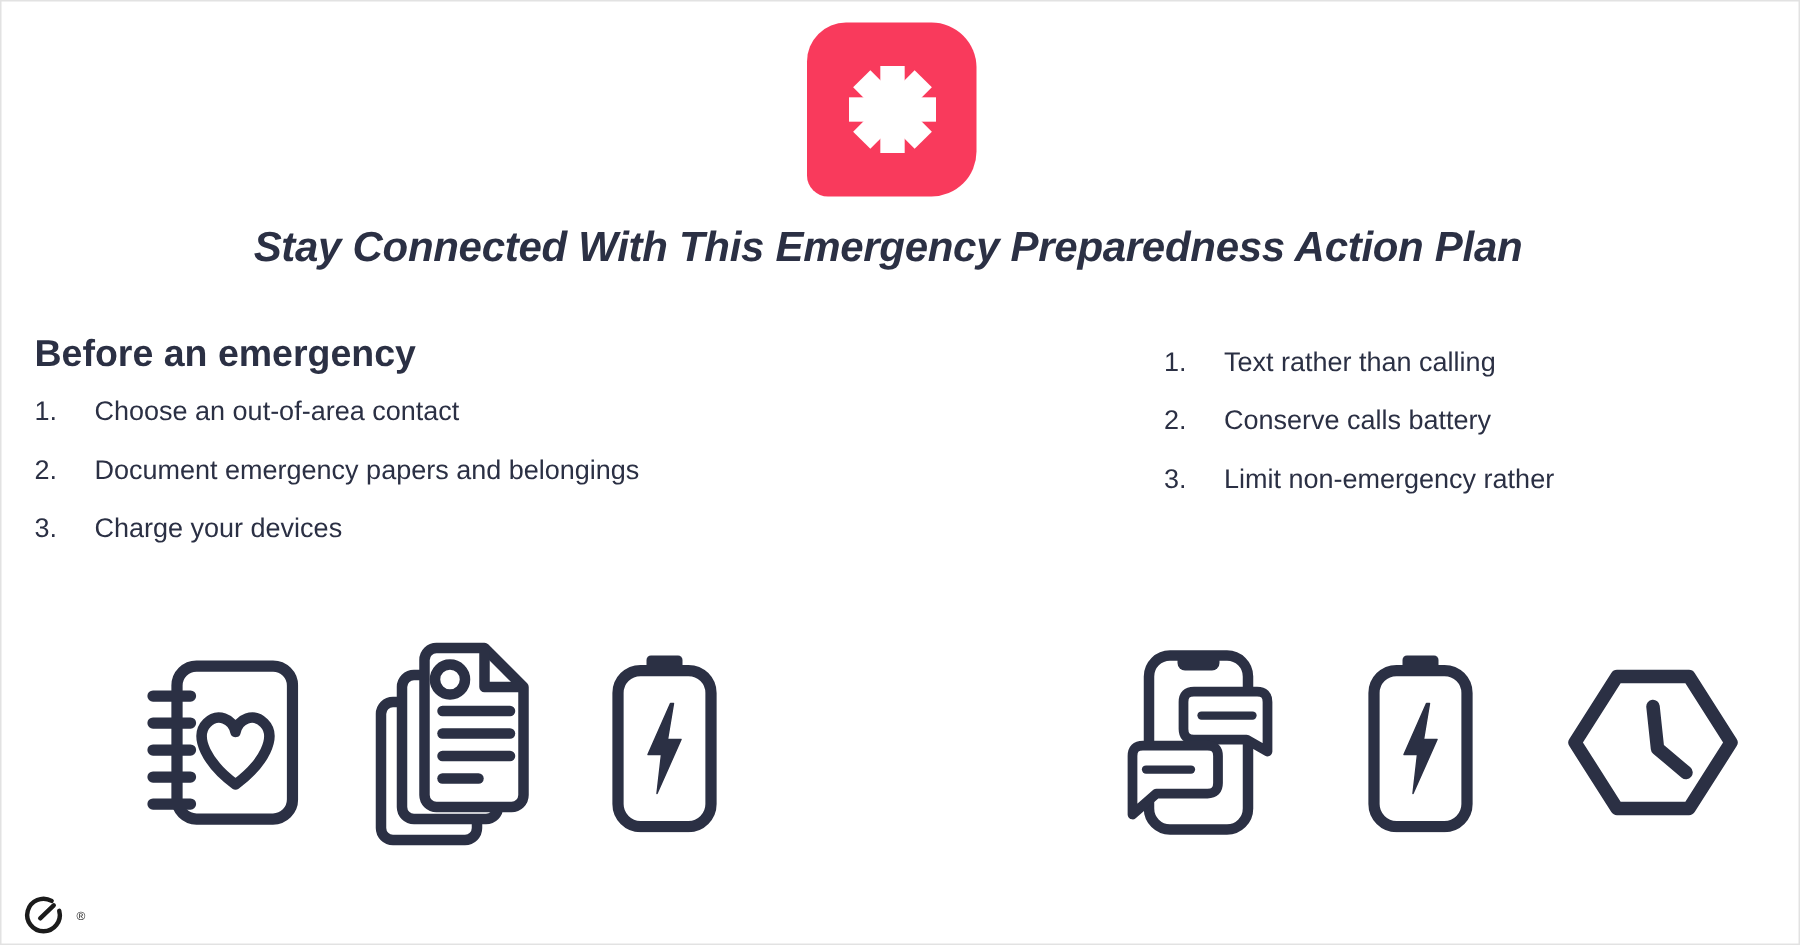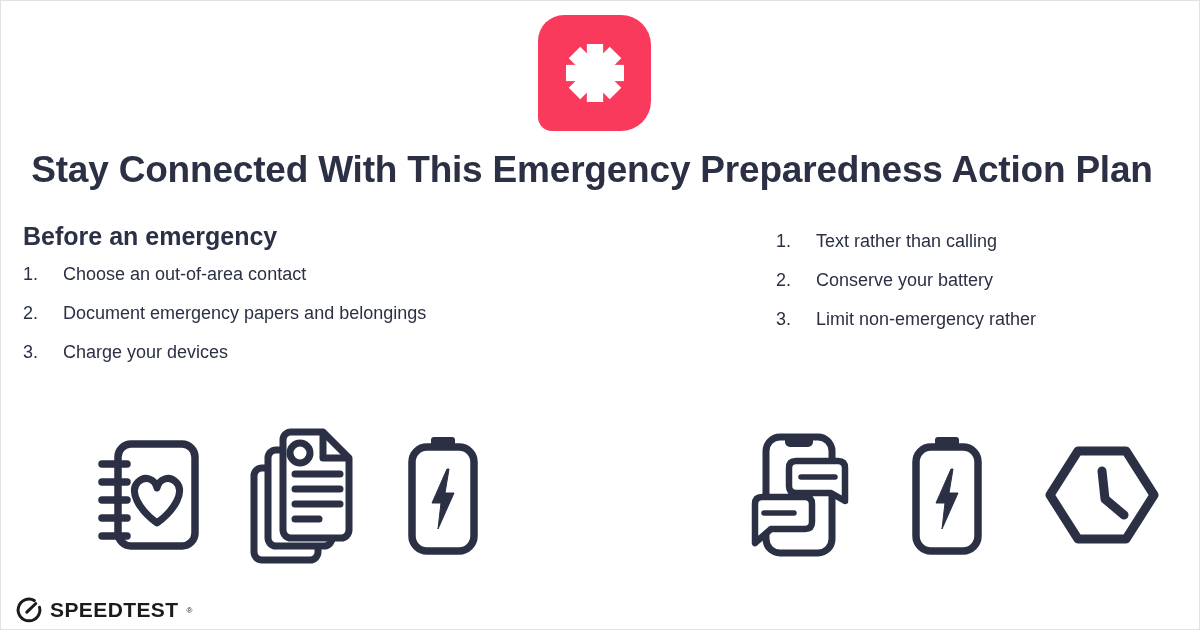--- a/index.html
+++ b/index.html
@@ -35,24 +35,25 @@
   }
   .mark svg { display: block; }
 
   
   .title {
     position: absolute;
     left: 0;
     right: 16px;
     top: 148px;
     text-align: center;
-    font-size: 37px;
+    font-size: 28px;
     font-weight: 700;
     letter-spacing: -0.2px;
     color: var(--ink);
+    font-style: italic;
   }
 
   
   .col { position: absolute; top: 221px; }
   .col-before { left: 22px; width: 700px; }
   .col-during { left: 775px; width: 415px; }
   .col h2 {
     font-size: 25px;
     font-weight: 700;
     color: var(--ink);
@@ -155,21 +156,21 @@
         </li>
     </ol>
   </section>
 
   <section class="col col-during">
     <ol>
       <li>
           <span>Text rather than calling</span>
         </li>
       <li>
-          <span>Conserve your battery</span>
+          <span>Conserve calls battery</span>
         </li>
       <li>
           <span>Limit non-emergency rather</span>
         </li>
     </ol>
   </section>
 
   <div class="icon-row icon-row-before">
 
     <svg width="102" height="112" viewBox="0 0 102 112" fill="none" stroke="currentColor">
@@ -226,21 +227,20 @@
       <path d="M33 8 H81 L109 52 L81 96 H33 L5 52 Z" stroke-width="9" stroke-linejoin="round"></path>
       <path d="M57 28 L60 56 L79 72" stroke-width="9" stroke-linecap="round" stroke-linejoin="round"></path>
     </svg>
   </div>
 
   <div class="footer-left">
     <svg width="28" height="28" viewBox="0 0 32 32" fill="none" stroke="currentColor">
       <path d="M27.98 12.79 A12.4 12.4 0 1 1 22.2 5.26" stroke-width="3.4" stroke-linecap="round"></path>
       <line x1="13.5" y1="18.5" x2="23.8" y2="8.6" stroke-width="3.4" stroke-linecap="round"></line>
     </svg>
-    <span class="st-word">SPEEDTEST</span>
       <sup class="tm">®</sup>
   </div>
 
   <div class="footer-right">
     <span class="ookla-word">OOKLA</span><sup class="tm">™</sup>
   </div>
 
 </div>
 
 </body></html>

